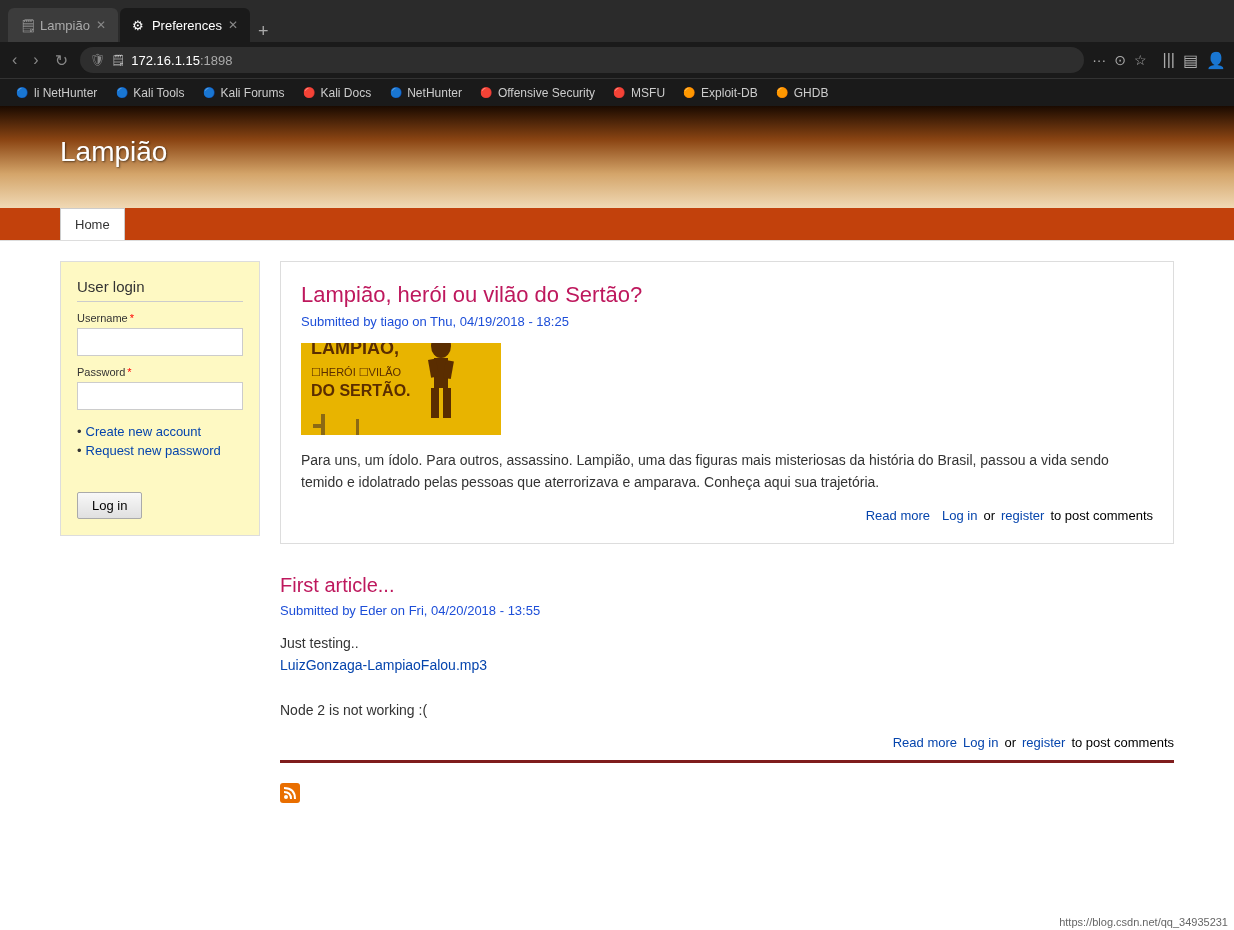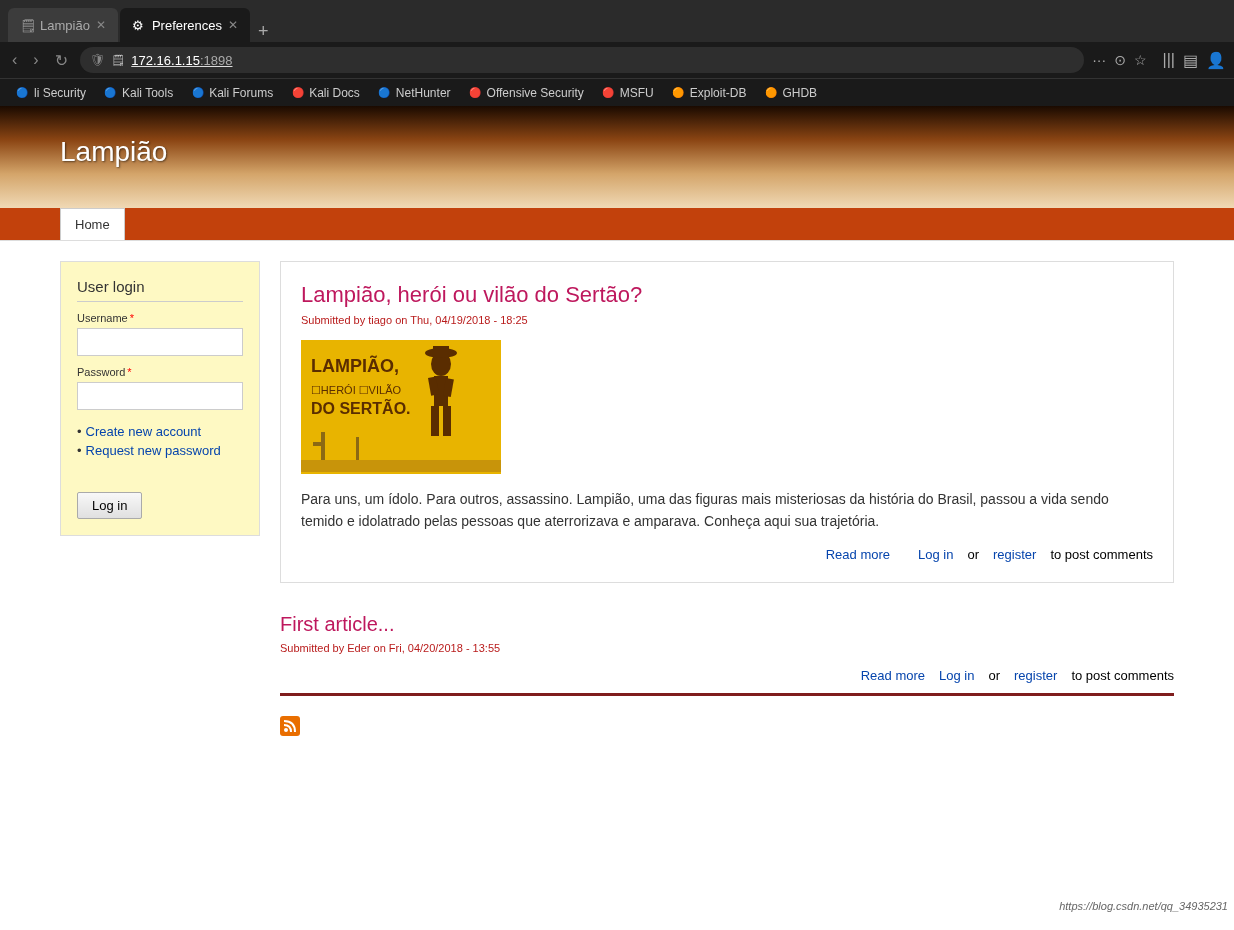--- a/index.html
+++ b/index.html
@@ -86,21 +86,20 @@
     }
     .address-bar .shield-icon {
       color: #888;
       font-size: 12px;
     }
     .address-bar .favicon-small {
       font-size: 11px;
     }
     .address-bar .url-text {
       flex: 1;
-      text-decoration: underline;
     }
     .address-bar .url-host { color: #fff; }
     .address-bar .url-port { color: #aaa; }
     .toolbar-icons {
       display: flex;
       gap: 8px;
       color: #888;
       font-size: 16px;
     }
     .toolbar-icon {
@@ -250,45 +249,45 @@
       margin-bottom: 20px;
       background: #fff;
     }
     .article-title {
       font-size: 22px;
       color: #be185d;
       font-weight: normal;
       margin-bottom: 6px;
     }
     .article-meta {
-      font-size: 11px;
-      color: #b91c1c;
+      font-size: 13px;
+      color: #1d4ed8;
       margin-bottom: 14px;
     }
     .article-image {
       width: 200px;
-      height: 134px;
+      height: 92px;
       background: #e8b400;
       margin-bottom: 14px;
       position: relative;
       overflow: hidden;
       display: flex;
       align-items: center;
       justify-content: center;
     }
     .article-body {
       font-size: 14px;
       color: #333;
       line-height: 1.6;
       margin-bottom: 14px;
     }
     .article-footer {
       display: flex;
       align-items: center;
-      gap: 14px;
+      gap: 6px;
       font-size: 13px;
       justify-content: flex-end;
     }
     .read-more-link {
       color: #0645ad;
       text-decoration: none;
     }
     .article-footer-text {
       color: #000000;
     }
@@ -318,27 +317,26 @@
       display: inline-flex;
       align-items: center;
       justify-content: center;
       border-radius: 3px;
       cursor: pointer;
     }
 
     
     .status-bar {
       position: fixed;
-      bottom: 16px;
+      bottom: 0;
       right: 0;
       background: rgba(255,255,255,0.9);
       font-size: 11px;
       color: #666;
       padding: 2px 6px;
-      font-style: italic;
     }
 
     .address-bar-overflow {
       display: flex;
       align-items: center;
       gap: 8px;
       margin-right: 8px;
     }
   </style>
 </head>
@@ -379,21 +377,21 @@
   <div class="toolbar-icons">
     <span class="toolbar-icon">|||</span>
     <span class="toolbar-icon">▤</span>
     <span class="toolbar-icon">👤</span>
   </div>
 </div>
 
 <div class="bookmarks-bar">
   <div class="bookmark-item">
     <span class="bookmark-favicon">🔵</span>
-    <span>li Security</span>
+    <span>li NetHunter</span>
   </div>
   <div class="bookmark-item">
     <span class="bookmark-favicon">🔵</span>
     <span>Kali Tools</span>
   </div>
   <div class="bookmark-item">
     <span class="bookmark-favicon">🔵</span>
     <span>Kali Forums</span>
   </div>
   <div class="bookmark-item">
@@ -501,20 +499,26 @@
         <a href="#" class="login-inline-link">Log in</a>
         <span class="article-footer-text">or</span>
         <a href="#" class="login-inline-link">register</a>
         <span class="article-footer-text">to post comments</span>
       </div>
     </div>
 
     <div class="article-plain">
       <h2 class="article-title">First article...</h2>
       <div class="article-meta">Submitted by Eder on Fri, 04/20/2018 - 13:55</div>
+      <p class="article-body">
+        <span>Just testing..</span><br>
+        <a href="#" class="login-inline-link">LuizGonzaga-LampiaoFalou.mp3</a>
+        <br><br>
+        <span>Node 2 is not working :(</span>
+      </p>
 
       <div class="article-footer">
         <a href="#" class="read-more-link">Read more</a>
         <a href="#" class="login-inline-link">Log in</a>
         <span class="article-footer-text">or</span>
         <a href="#" class="login-inline-link">register</a>
         <span class="article-footer-text">to post comments</span>
       </div>
     </div>
 

